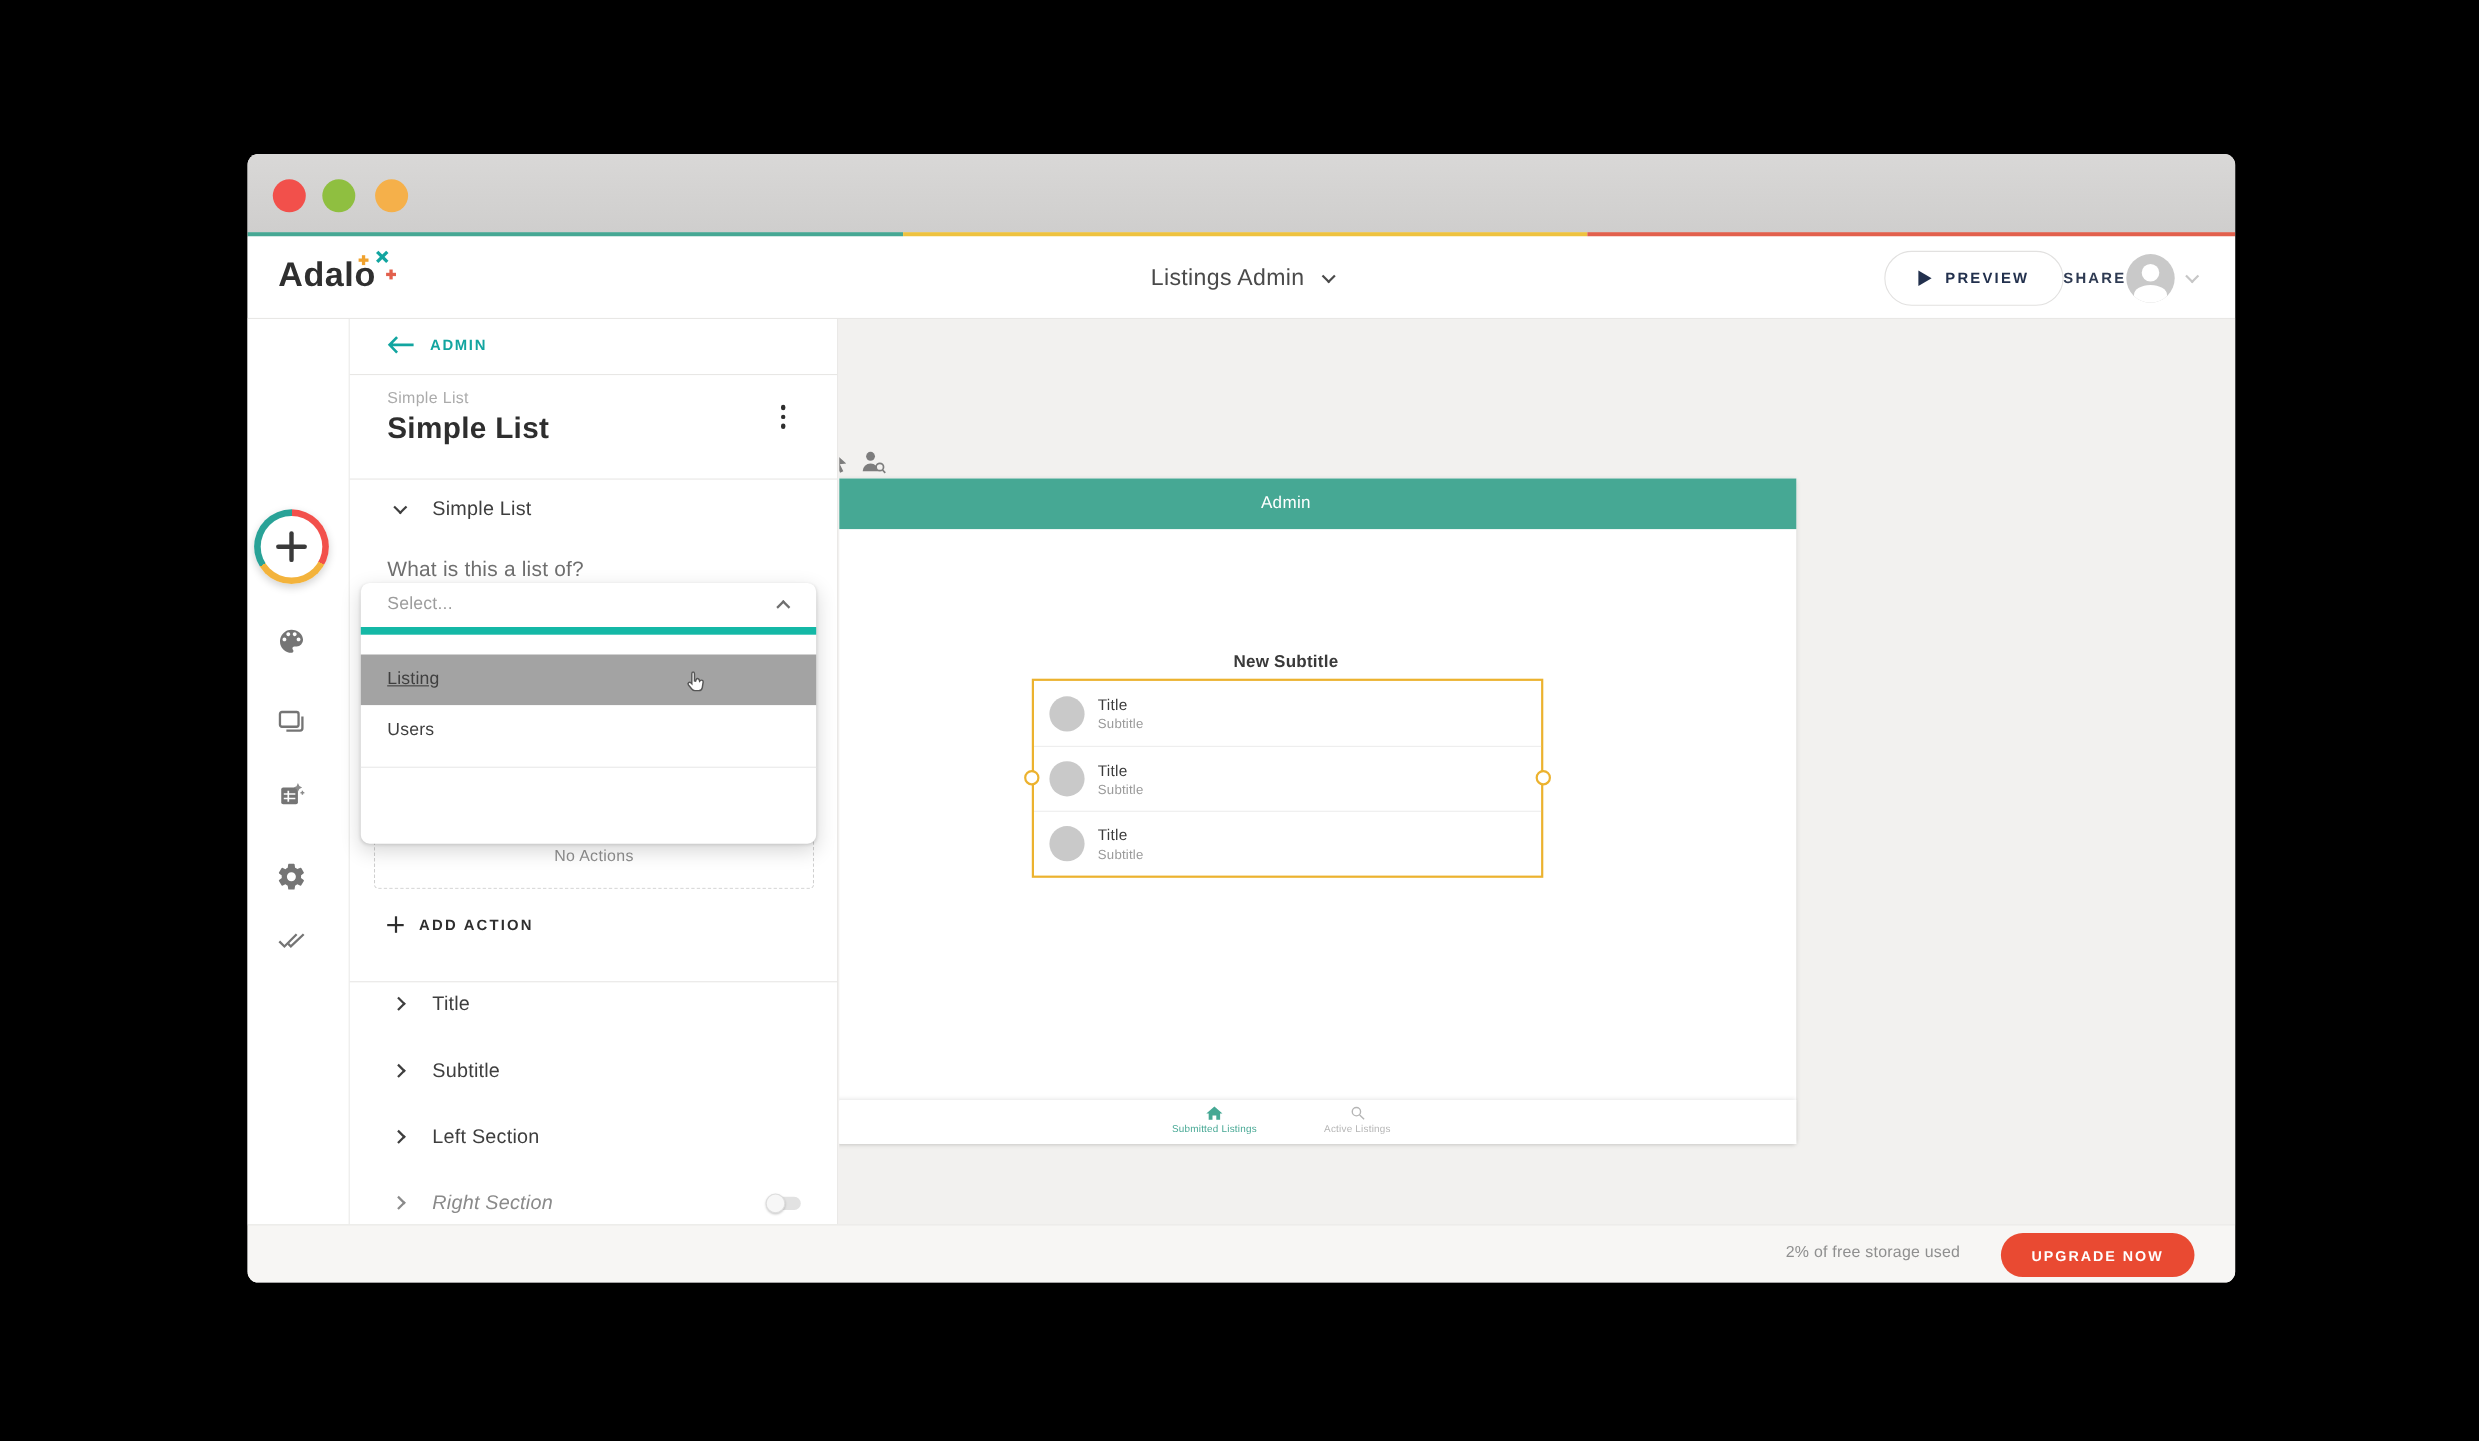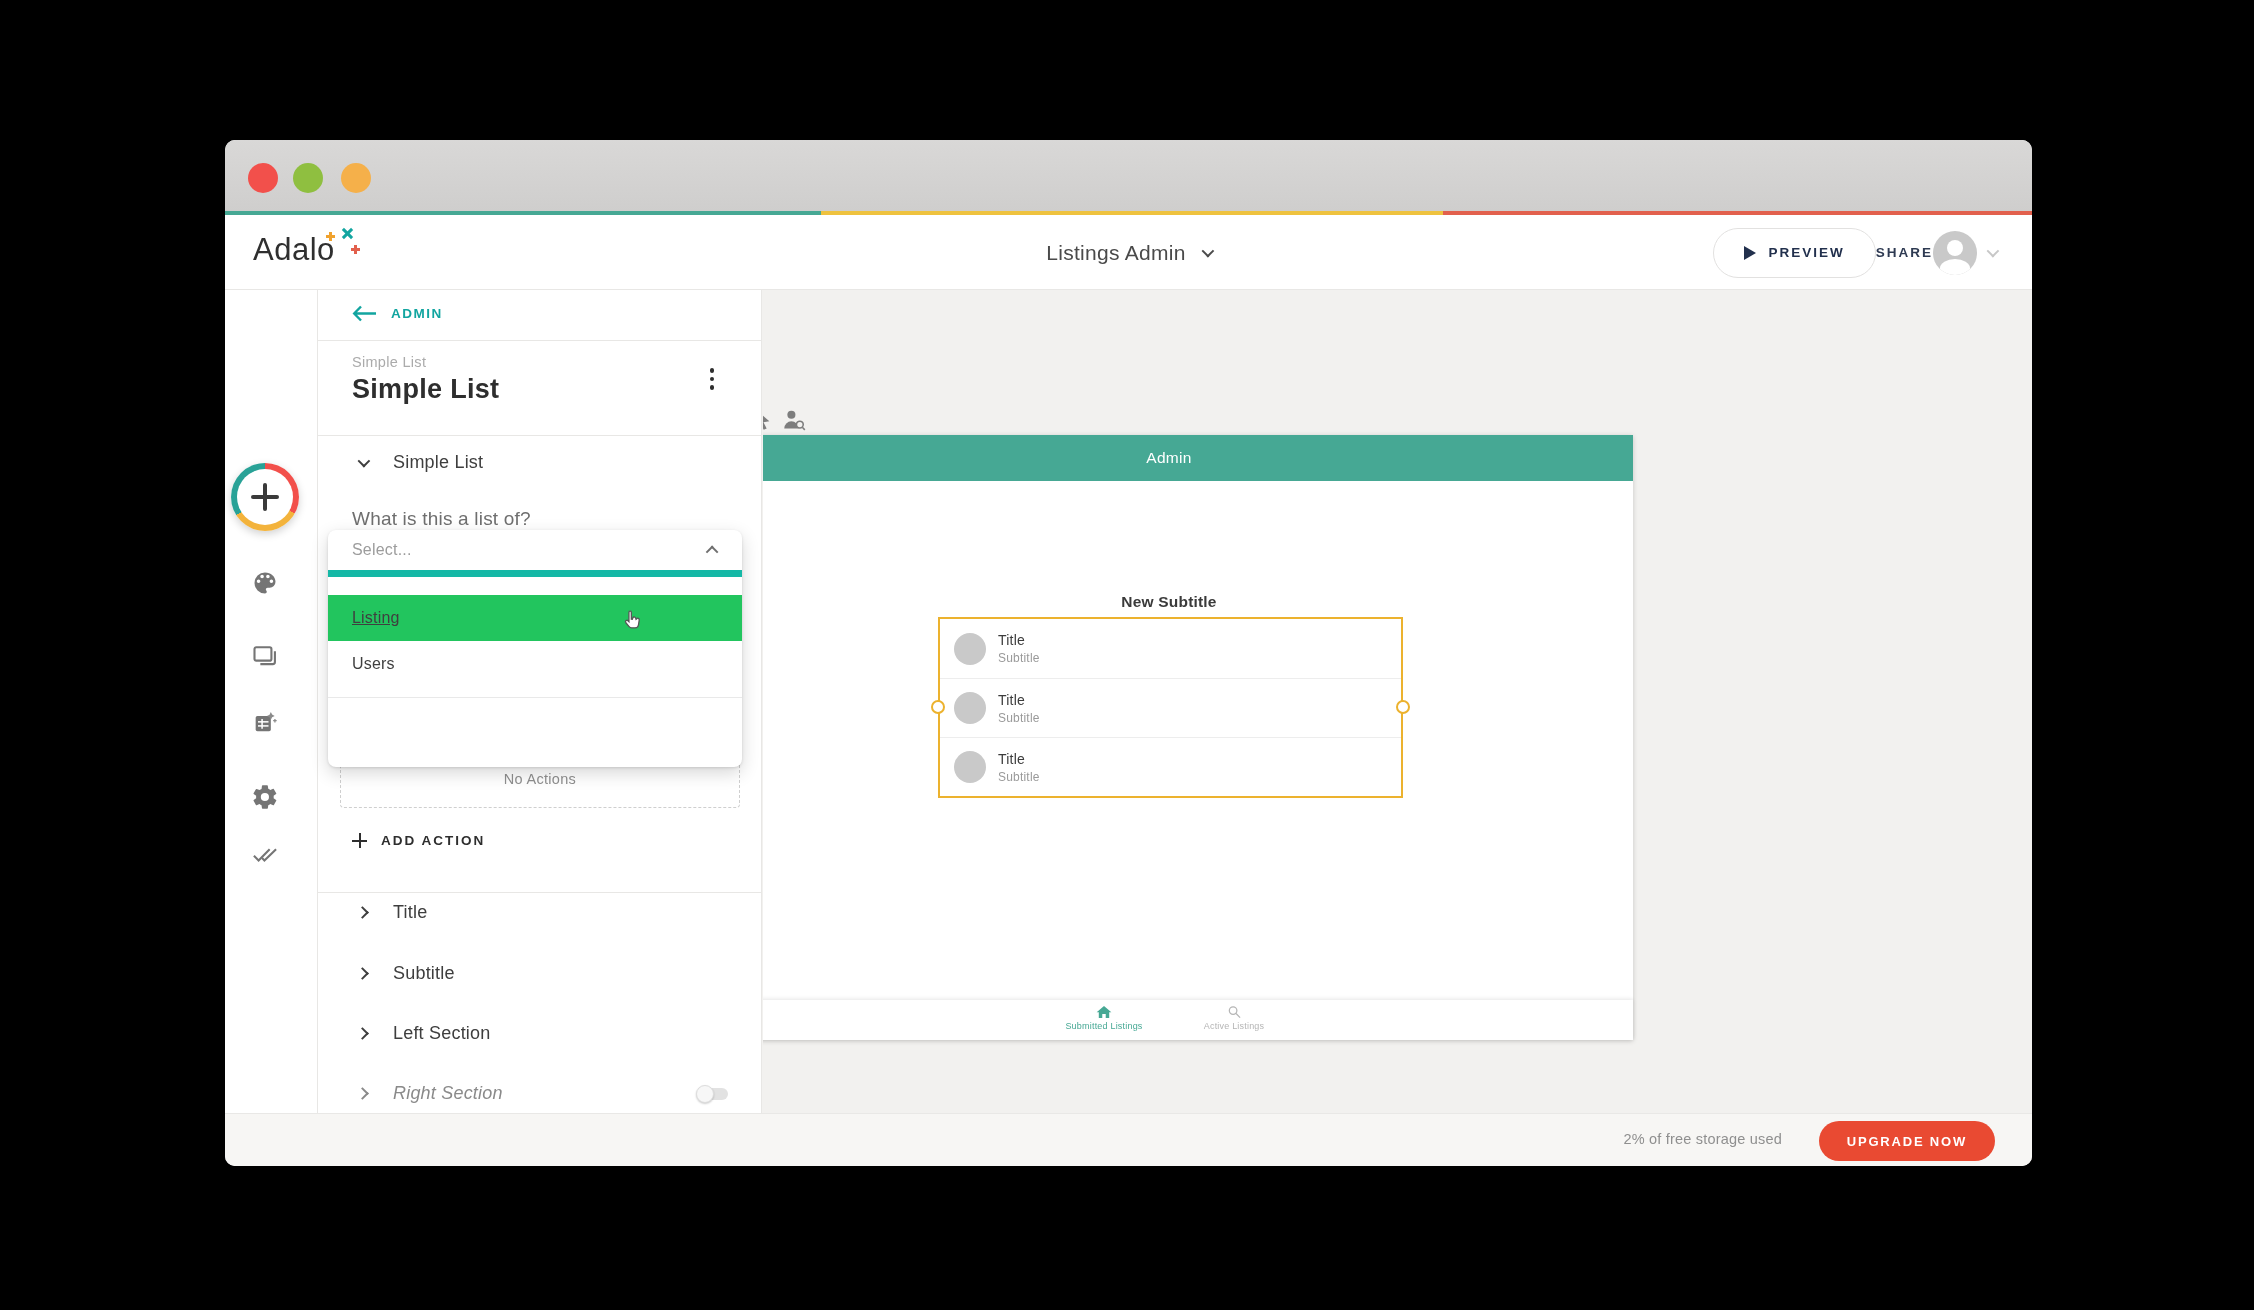--- a/index.html
+++ b/index.html
@@ -16,21 +16,21 @@
   .tl{position:absolute;top:23px;width:30px;height:30px;border-radius:50%;}
   .tl.red{left:23px;background:var(--traffic-red);}
   .tl.green{left:68px;background:var(--traffic-green);}
   .tl.orange{left:116px;background:var(--traffic-orange);}
   .progress-line{display:flex;height:4px;width:100%;}
   .progress-line .seg1{width:33%;background:var(--teal-bar);}
   .progress-line .seg2{width:34.4%;background:#EEC23F;}
   .progress-line .seg3{flex:1;background:#E2604D;}
   
   .appbar{position:relative;height:75px;background:#fff;border-bottom:1px solid var(--line);}
-  .logo{position:absolute;left:28px;top:17px;font-size:31px;font-weight:400;letter-spacing:.5px;color:#313131;}
+  .logo{position:absolute;left:28px;top:17px;font-size:31px;font-weight:700;letter-spacing:.5px;color:#313131;}
   .logo .cap{color:#2f2f2f;}
   .sparkle{position:absolute;}
   .spark-x{left:116px;top:12px;width:13px;height:13px;}
   .spark-x i{position:absolute;left:5px;top:0;width:3px;height:13px;background:var(--teal-link);display:block;}
   .spark-x i:first-child{transform:rotate(45deg);} .spark-x i:last-child{transform:rotate(-45deg);}
   .spark-plus{width:9px;height:9px;}
   .spark-plus i{position:absolute;display:block;background:#F0A22E;}
   .spark-plus i:first-child{left:3px;top:0;width:2.5px;height:9px;}
   .spark-plus i:last-child{left:0;top:3px;width:9px;height:2.5px;}
   .spark-yellow{left:101px;top:17px;}
@@ -72,21 +72,21 @@
   .acc-head{position:absolute;left:40px;top:162px;display:flex;align-items:center;gap:26px;cursor:pointer;}
   .acc-head .label{font-size:18px;color:#3E3E3E;letter-spacing:.2px;}
   .chev.dark{border-color:#3E3E3E;}
   .question{position:absolute;left:34px;top:218px;font-size:19px;color:var(--ink-soft);letter-spacing:.2px;}
   
   .popup{position:absolute;left:10px;top:240px;width:414px;height:237px;background:#fff;border-radius:8px;box-shadow:0 1px 3px rgba(0,0,0,.12), 0 6px 18px rgba(0,0,0,.16);z-index:6;}
   .select-row{height:47px;display:flex;align-items:center;justify-content:space-between;padding:0 24px;border-bottom:7px solid #14b8a6;cursor:pointer;}
   .select-row .ph{font-size:16px;color:#9C9C9C;letter-spacing:.2px;}
   .menu{padding-top:18px;}
   .opt{height:46px;display:flex;align-items:center;padding:0 24px;font-size:16px;color:#3F3F3F;cursor:pointer;letter-spacing:.2px;}
-  .opt.hover{background:#22c55e;text-decoration:underline;}
+  .opt.hover{background:#a3a3a3;text-decoration:underline;}
   .menu-hr{height:1px;background:#E9E9E9;margin-top:10px;}
   .opt.new{font-style:italic;height:58px;color:#4A4A4A;}
   .hand{position:absolute;left:292px;top:78px;width:26px;height:26px;}
   
   .no-actions-box{position:absolute;left:22px;top:340px;width:400px;height:178px;border:1.5px dashed #CFCFCF;border-radius:4px;z-index:1;}
   .no-actions-label{position:absolute;left:0;right:0;bottom:20px;text-align:center;font-size:14.5px;color:#8F8F8F;letter-spacing:.3px;}
   .add-action{position:absolute;left:34px;top:543px;display:flex;align-items:center;gap:14px;cursor:pointer;}
   .add-action .plus{position:relative;width:15px;height:15px;}
   .add-action .plus i{position:absolute;background:#2E2E2E;display:block;}
   .add-action .plus i:first-child{left:6.5px;top:0;width:2.5px;height:15px;}

